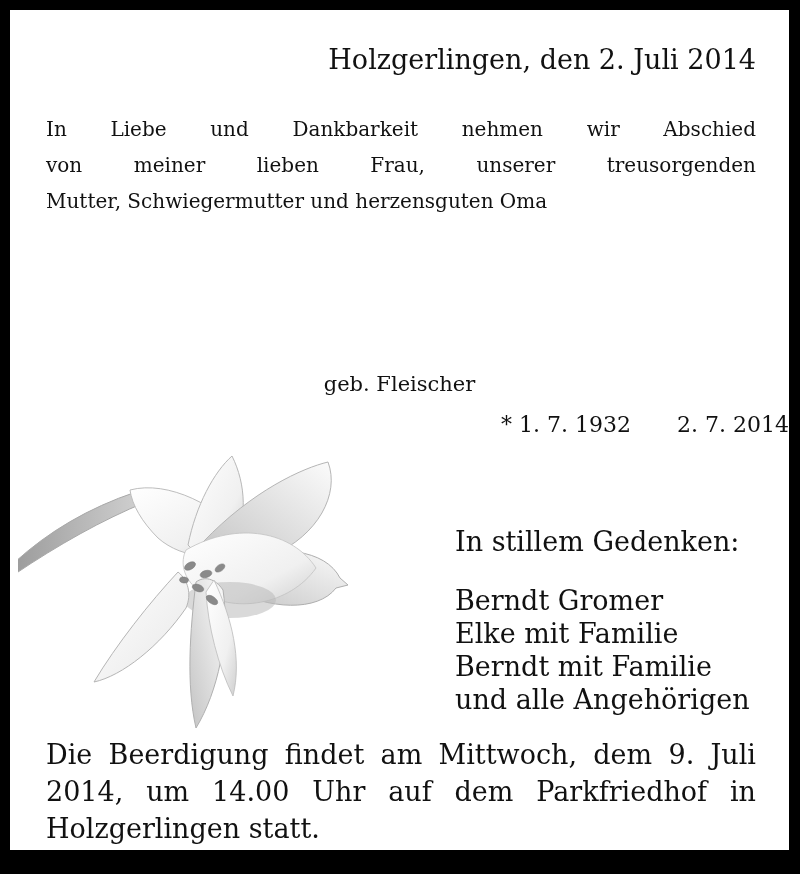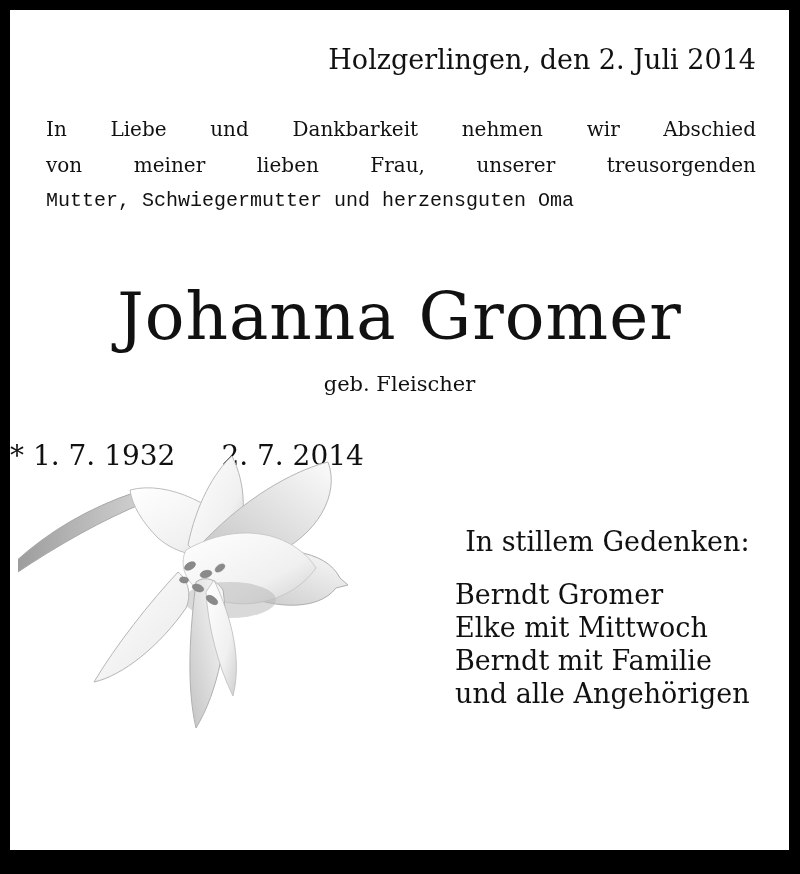--- a/index.html
+++ b/index.html
@@ -35,21 +35,20 @@
     font-size: 20px;
     line-height: 36px;
   }
   .jline {
     text-align: justify;
     text-align-last: justify;
     white-space: normal;
   }
   .jline.last {
     text-align-last: left;
-    font-family: Liberation Mono, monospace;
   }
   .name {
     position: absolute;
     top: 268px;
     left: 0;
     right: 0;
     margin: 0;
     text-align: center;
     font-size: 66px;
     font-weight: normal;
@@ -61,44 +60,42 @@
     left: 0;
     right: 0;
     text-align: center;
     font-size: 21px;
   }
   .dates {
     position: absolute;
     top: 402px;
     left: 0;
     right: 0;
-    text-align: left;
-    font-size: 28px;
-    margin-top: 27px;
+    text-align: right;
+    font-size: 22px;
   }
   .dates .death {
     margin-left: 46px;
   }
   .lily {
     position: absolute;
     left: 8px;
     top: 440px;
     width: 340px;
     height: 292px;
   }
   .memorial {
     position: absolute;
     left: 445px;
     top: 515px;
     font-size: 27px;
     line-height: 33px;
   }
   .memorial .mem-heading {
-    margin-bottom: 20px;
-    text-align: right;
+    margin-bottom: 26px;
   }
   .funeral {
     position: absolute;
     top: 726px;
     left: 36px;
     right: 33px;
     font-size: 27px;
     line-height: 37px;
   }
 </style>
@@ -108,21 +105,20 @@
 <div class="page">
 
   <div class="dateline">Holzgerlingen, den 2. Juli 2014</div>
 
   <div class="intro">
     <div class="jline">In Liebe und Dankbarkeit nehmen wir Abschied</div>
     <div class="jline">von meiner lieben Frau, unserer treusorgenden</div>
     <div class="jline last">Mutter, Schwiegermutter und herzensguten Oma</div>
   </div>
 
-  <h1 class="name">Johanna Gromer</h1>
 
   <div class="maiden">geb. Fleischer</div>
 
   <div class="dates">
     <span class="birth">* 1. 7. 1932</span><span class="death">2. 7. 2014</span>
   </div>
 
   <div class="lily">
     <svg width="340" height="292" viewBox="0 0 340 292" xmlns="http://www.w3.org/2000/svg" aria-hidden="true">
       <defs>
@@ -168,19 +164,24 @@
         <ellipse cx="180" cy="138" rx="6" ry="3.5" transform="rotate(20 180 138)"></ellipse>
         <ellipse cx="194" cy="150" rx="6.5" ry="3.5" transform="rotate(35 194 150)"></ellipse>
         <ellipse cx="166" cy="130" rx="4.5" ry="3" transform="rotate(10 166 130)"></ellipse>
       </g>
     </svg>
   </div>
 
   <div class="memorial">
     <div class="mem-heading">In stillem Gedenken:</div>
     <div class="mourner">Berndt Gromer</div>
-    <div class="mourner">Elke mit Mittwoch</div>
+    <div class="mourner">Elke mit Familie</div>
     <div class="mourner">Berndt mit Familie</div>
     <div class="mourner">und alle Angehörigen</div>
   </div>
 
+  <div class="funeral">
+    <div class="jline">Die Beerdigung findet am Mittwoch, dem 9. Juli</div>
+    <div class="jline">2014, um 14.00 Uhr auf dem Parkfriedhof in</div>
+    <div class="jline last">Holzgerlingen statt.</div>
+  </div>
 
 </div>
 
 </body></html>

